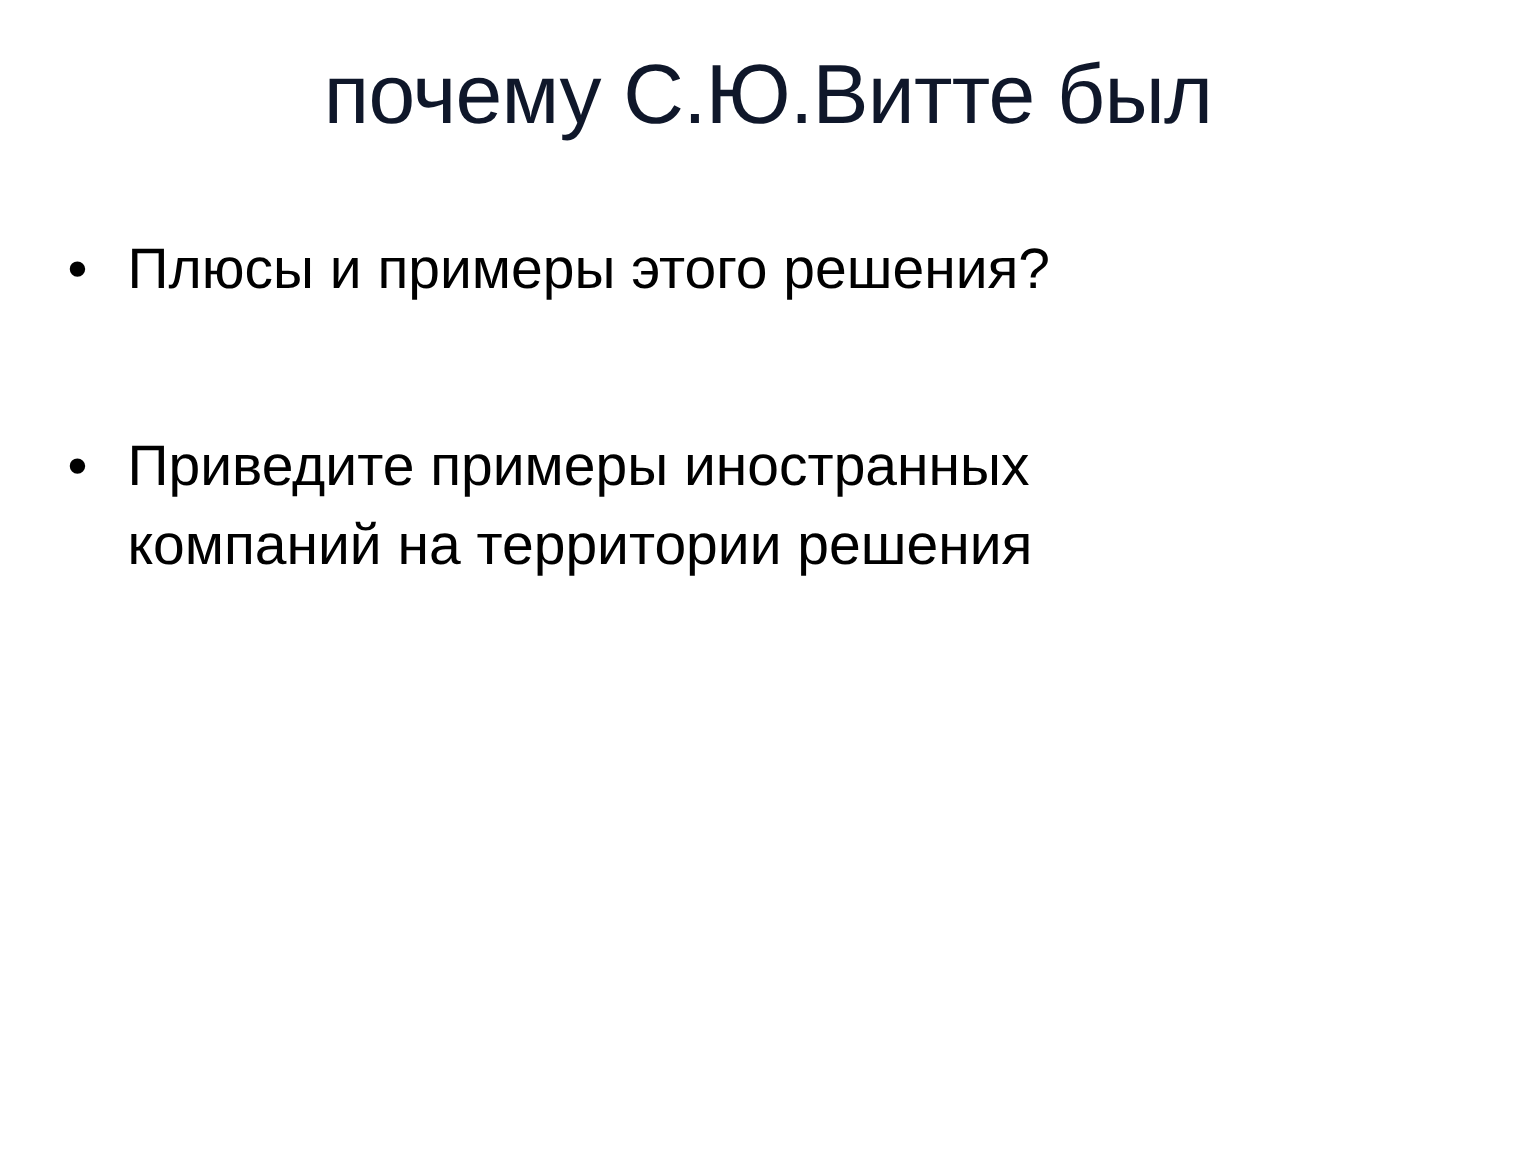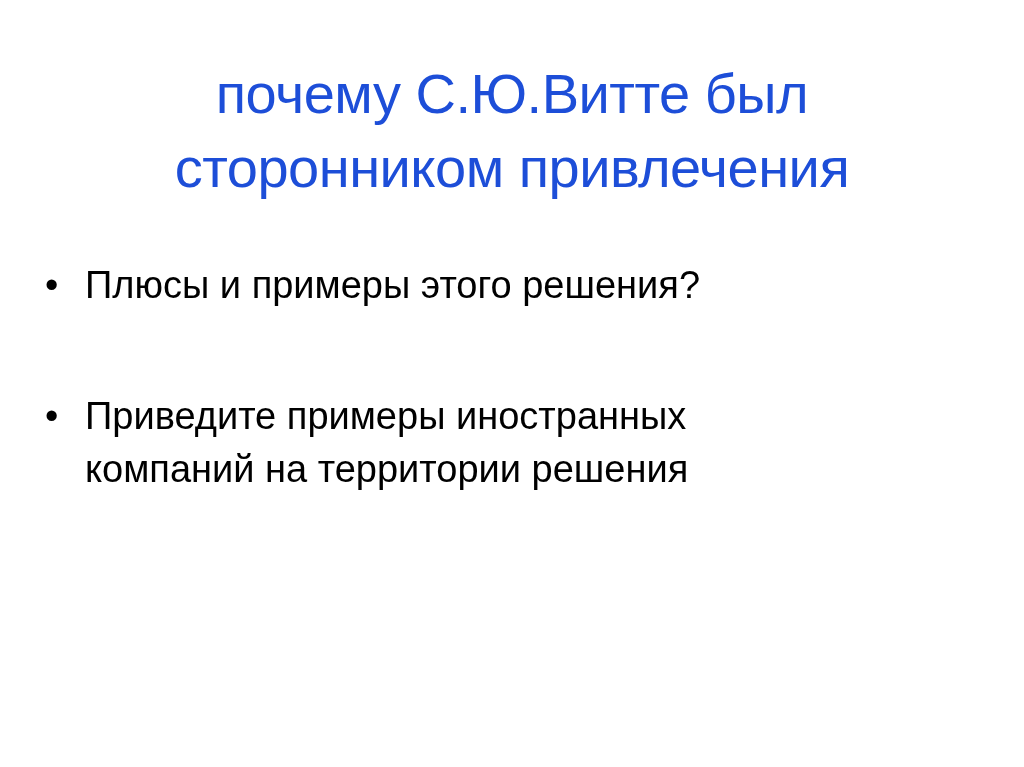--- a/index.html
+++ b/index.html
@@ -7,27 +7,27 @@
   .slide {
     position: relative;
     width: 1024px;
     height: 767px;
     background: #ffffff;
     overflow: hidden;
     font-family: "Liberation Sans", "DejaVu Sans", sans-serif;
     color: #000000;
   }
   .slide-title {
-    margin: 57px auto 0;
+    margin: 26px auto 0;
     max-width: 880px;
     text-align: center;
     font-size: 56px;
     line-height: 1.32;
     font-weight: 400;
-    color: #1d4ed8;
+    color: #0f172a;
     letter-spacing: -0.5px;
   }
   .bullet-list {
     list-style: none;
     margin: 54px 0 0 45px;
   }
   .bullet-item {
     display: flex;
     align-items: flex-start;
     max-width: 780px;
@@ -49,21 +49,20 @@
     flex: 1 1 auto;
   }
 </style>
 </head>
 <body>
 
 <div class="slide">
 
   <h1 class="slide-title">
     <div>почему С.Ю.Витте был</div>
-    <div>сторонником привлечения</div>
   </h1>
 
   <ul class="bullet-list">
     <li class="bullet-item">
       <span class="bullet-marker">•</span>
       <span class="bullet-text">Плюсы и примеры этого решения?</span>
     </li>
     <li class="bullet-item">
       <span class="bullet-marker">•</span>
       <span class="bullet-text">Приведите примеры иностранных компаний на территории решения</span>

